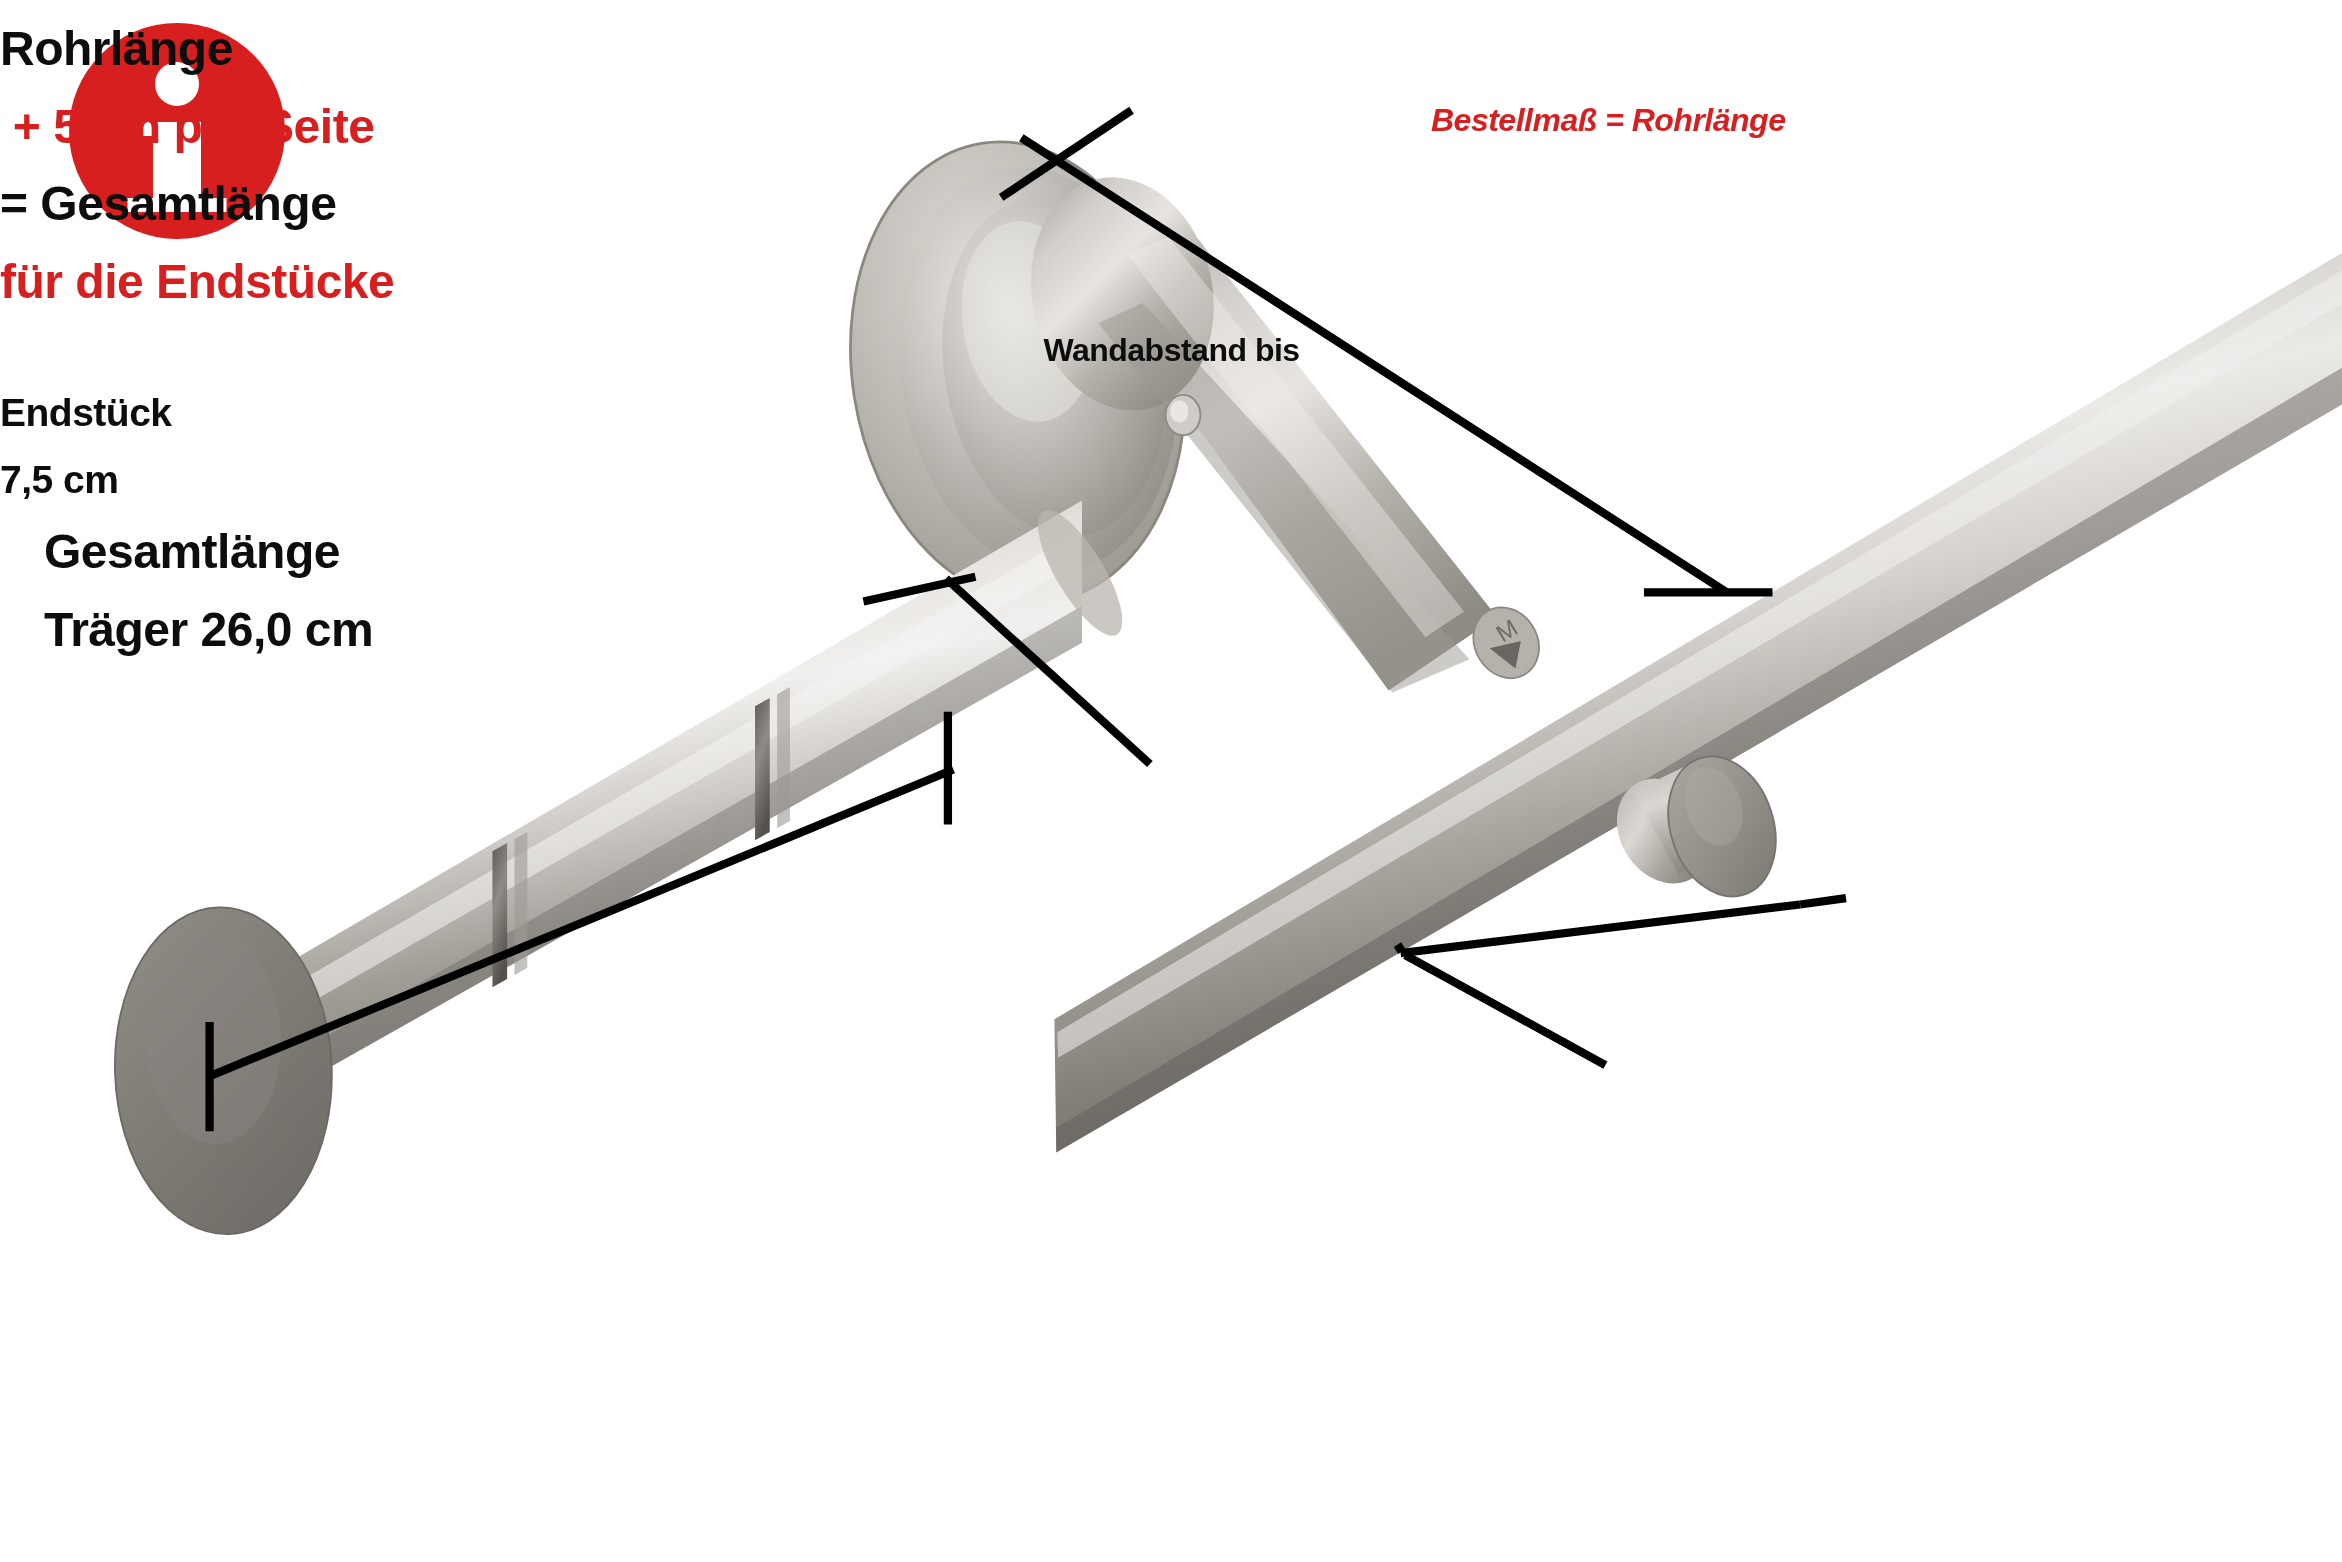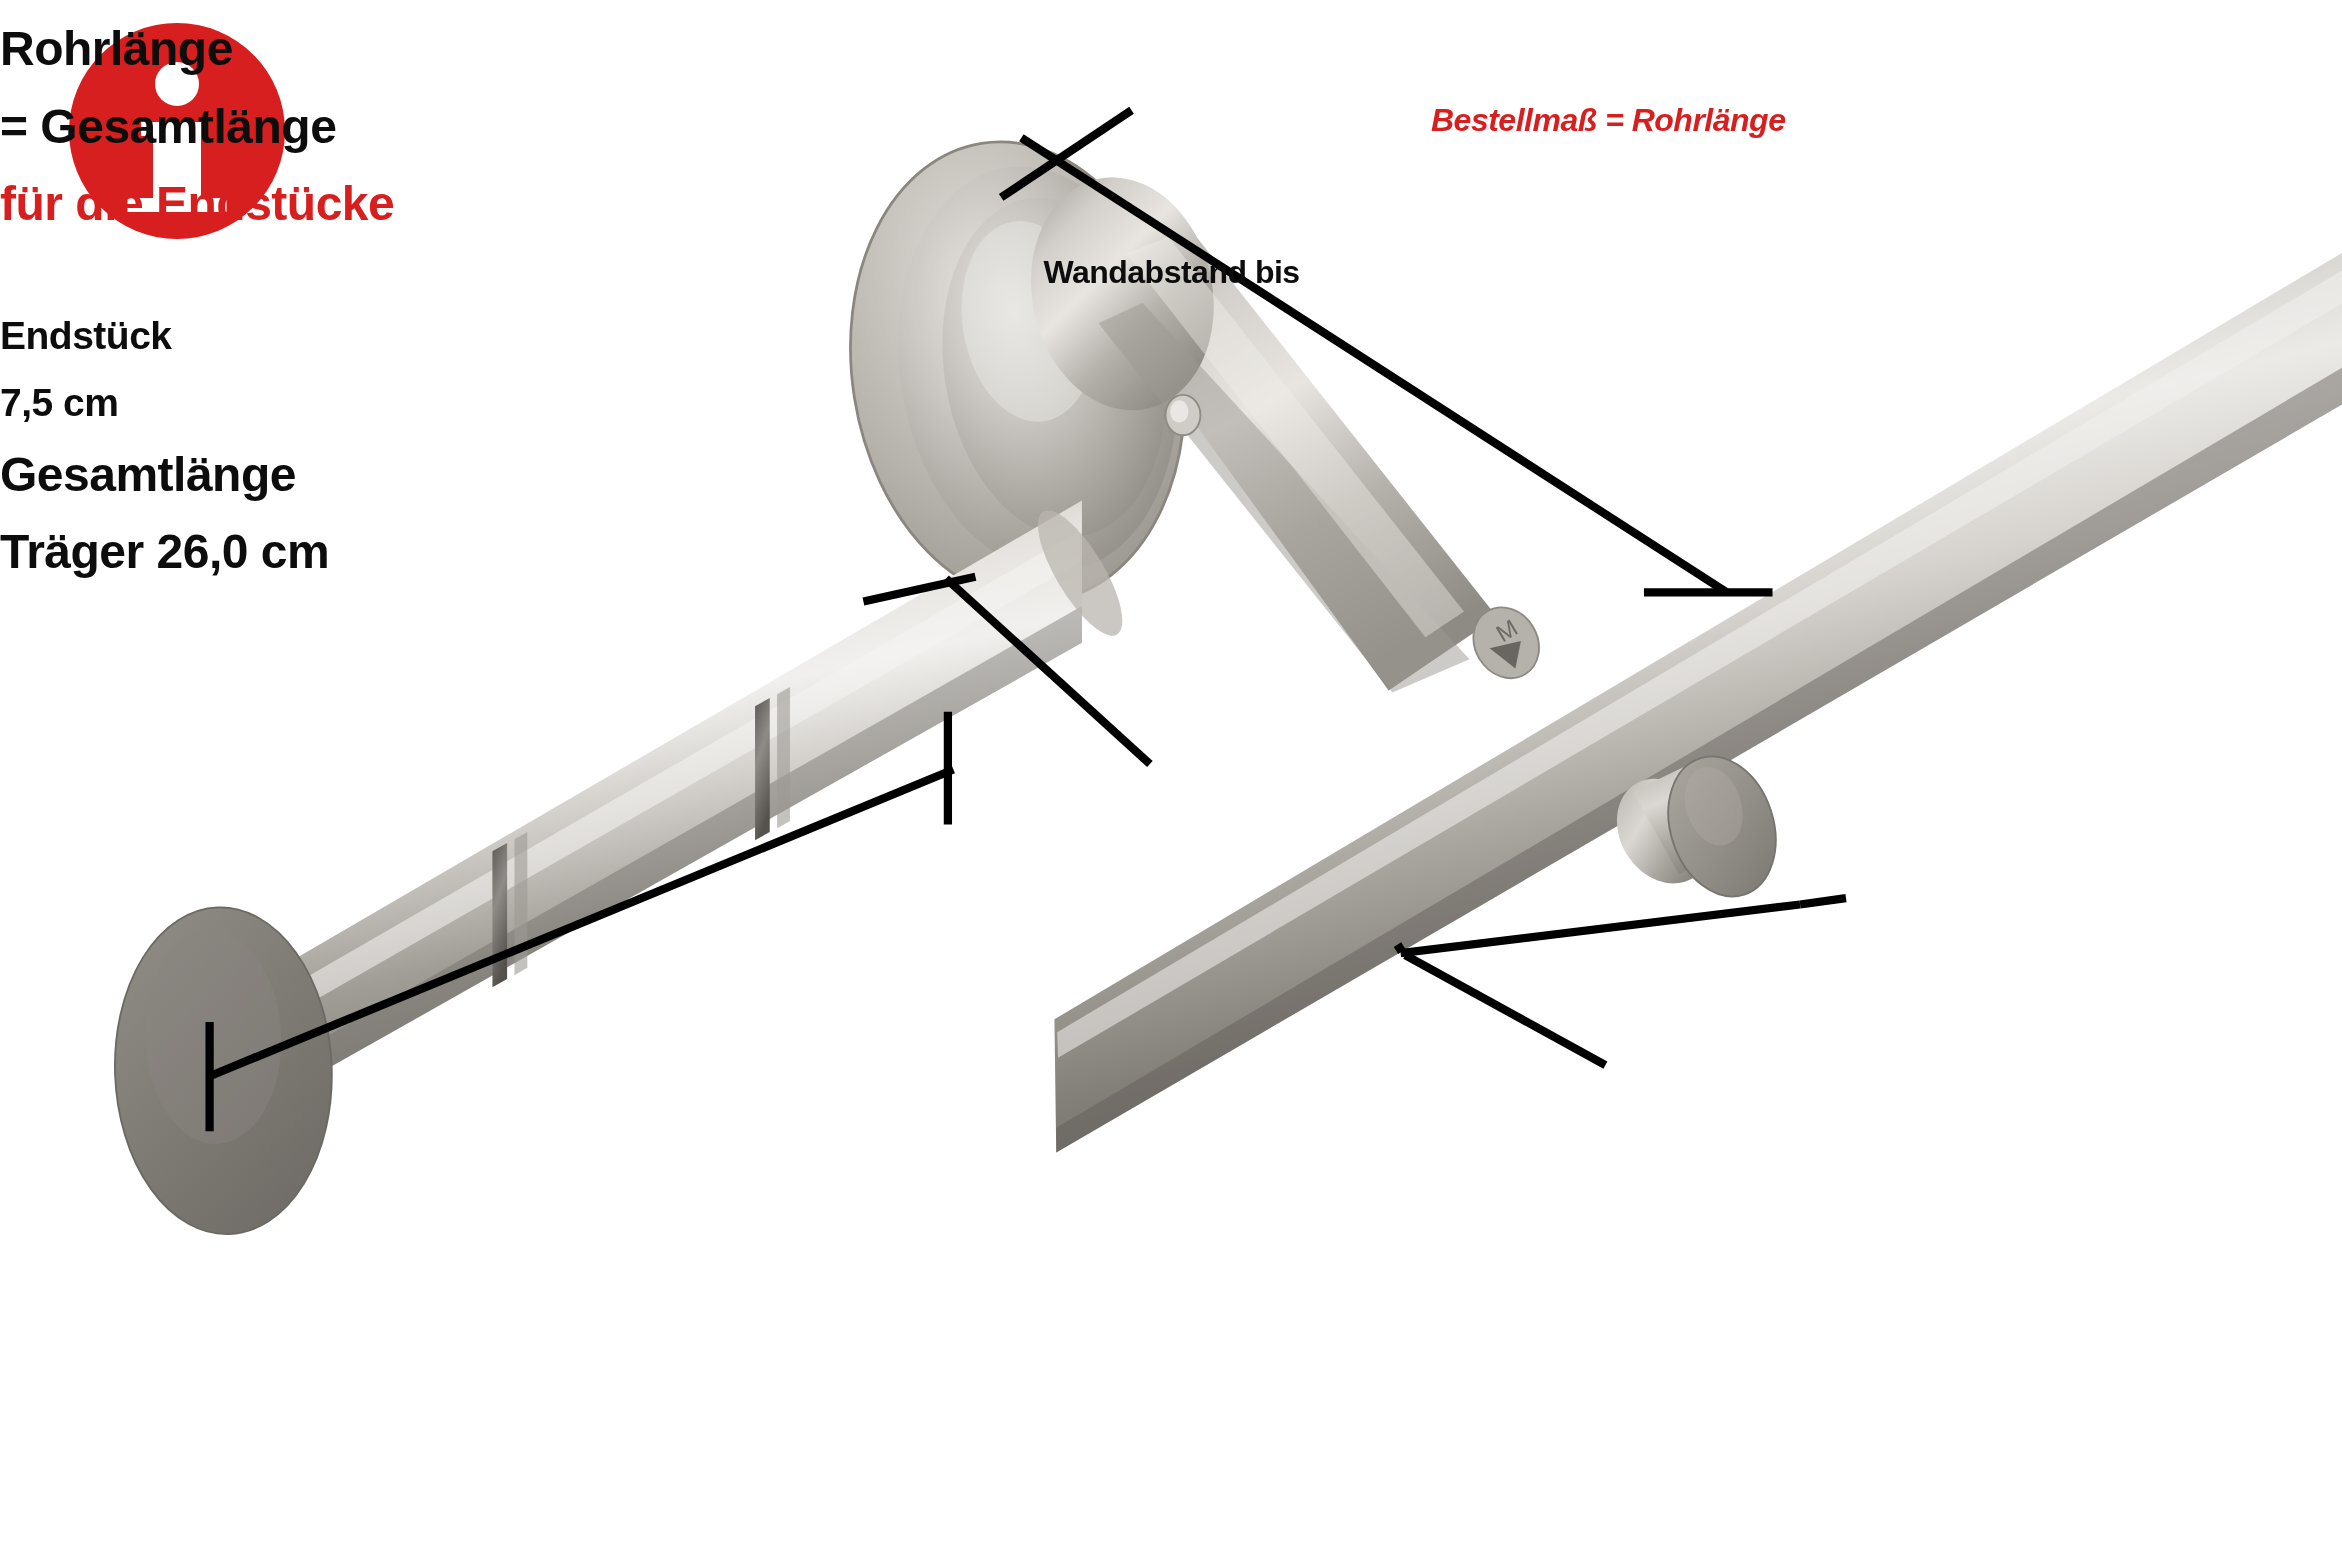--- a/index.html
+++ b/index.html
@@ -106,20 +106,21 @@
   }
   #label-endstueck {
     left: 347px;
     top: 746px;
     font-size: 39px;
   }
   #label-traeger {
     left: 1596px;
     top: 1030px;
     font-size: 48px;
+    padding-left: 44px;
   }
 </style>
 </head>
 <body>
 
 <div id="stage">
 
   <svg id="artwork" viewBox="0 0 2551 1701">
     <defs>
 
@@ -275,20 +276,21 @@
 
   <div class="info-badge">
     <div class="dot"></div>
     <div class="serif-top"></div>
     <div class="stem"></div>
     <div class="serif-bot"></div>
   </div>
 
   <div id="info-text">
     <div class="txt black" style="position:relative;left:0;top:0;">Rohrlänge</div>
+    <div class="txt red" style="position:relative;left:0;top:0;"> + 5 cm pro Seite</div>
     <div class="txt black" style="position:relative;left:0;top:0;">= Gesamtlänge</div>
     <div class="txt red" style="position:relative;left:0;top:0;">für die Endstücke</div>
   </div>
 
   <div id="heading-bestellmass" class="txt red">Bestellmaß = Rohrlänge</div>
 
   <div id="label-wandabstand">
     <div class="txt black" style="position:relative;">Wandabstand bis</div>
   </div>
 

